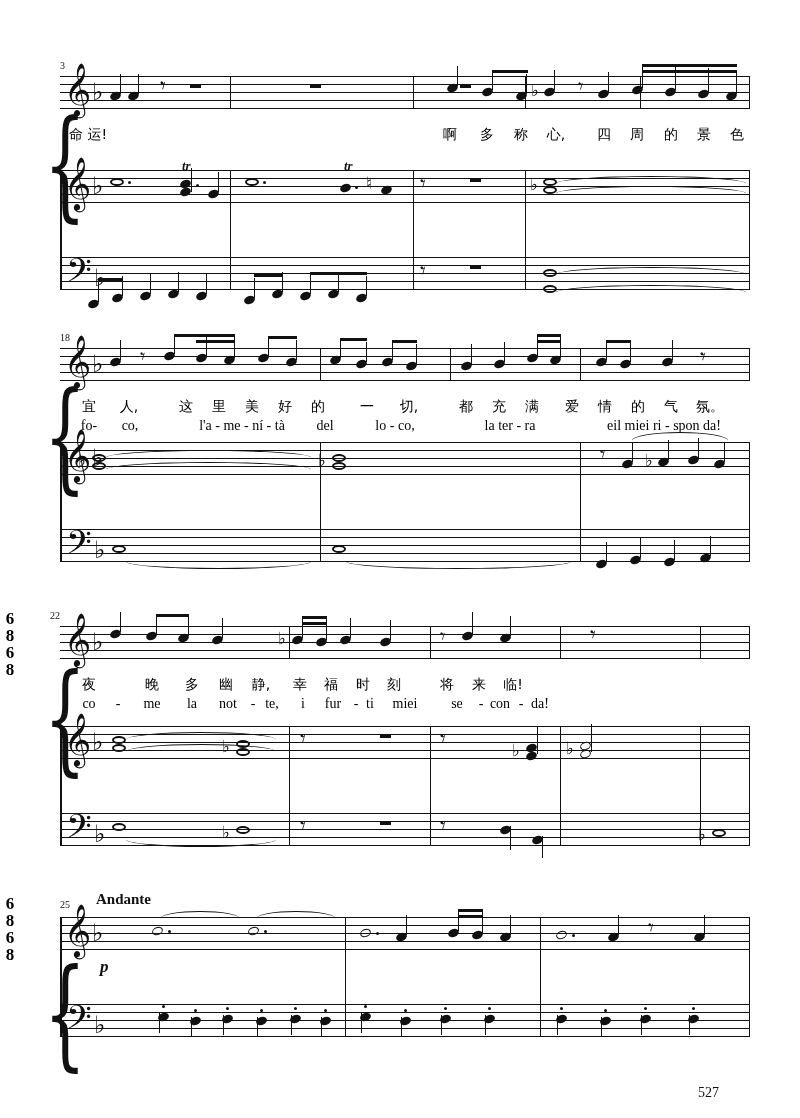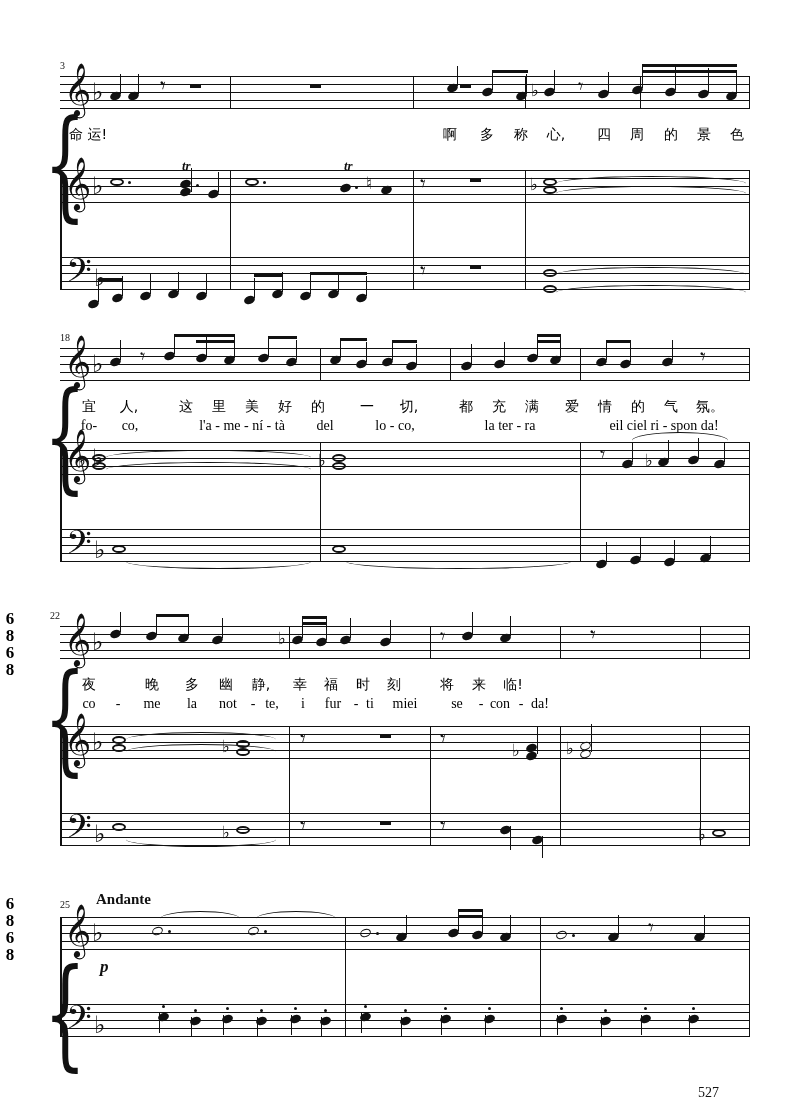--- a/index.html
+++ b/index.html
@@ -485,21 +485,21 @@
       <span class="lyric cn" style="left:671px;">气</span>
       <span class="lyric cn" style="left:710px;">氛。</span>
     </div>
     <div class="lyric-row" style="top:86px;padding-left:19px;">
       <span class="lyric it" style="left:89px;">fo-</span>
       <span class="lyric it" style="left:130px;">co,</span>
       <span class="lyric it" style="left:242px;">l'a - me - ní - tà</span>
       <span class="lyric it" style="left:325px;">del</span>
       <span class="lyric it" style="left:395px;">lo - co,</span>
       <span class="lyric it" style="left:510px;">la ter - ra</span>
-      <span class="lyric it" style="left:664px;">eil ciel ri - spon da!</span>
+      <span class="lyric it" style="left:664px;">eil miei ri - spon da!</span>
     </div>
 
     <span class="brace" style="left:44px;top:44px;">{</span>
     <div class="staffconn" style="left:60px;top:110px;height:120px;"></div>
 
     <div class="staff" style="left:60px;top:110px;width:690px;height:33px;">
       <div class="ln"></div>
         <div class="ln"></div>
         <div class="ln"></div>
         <div class="ln"></div>

